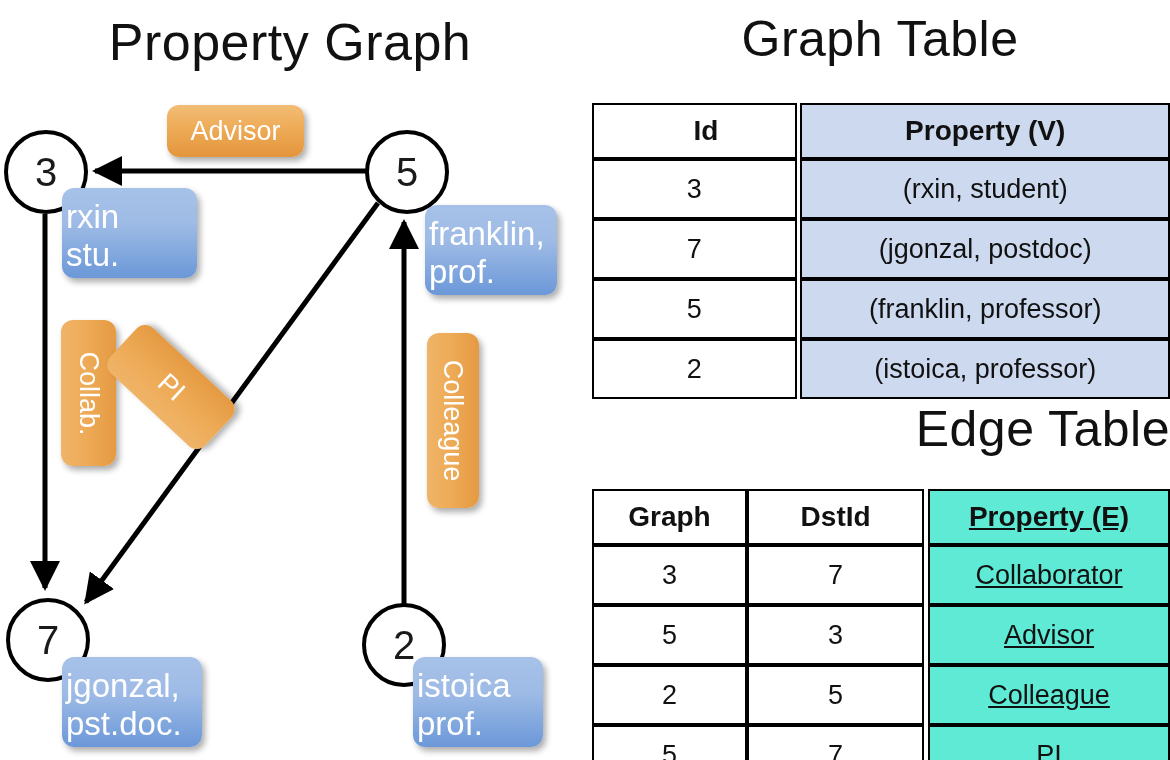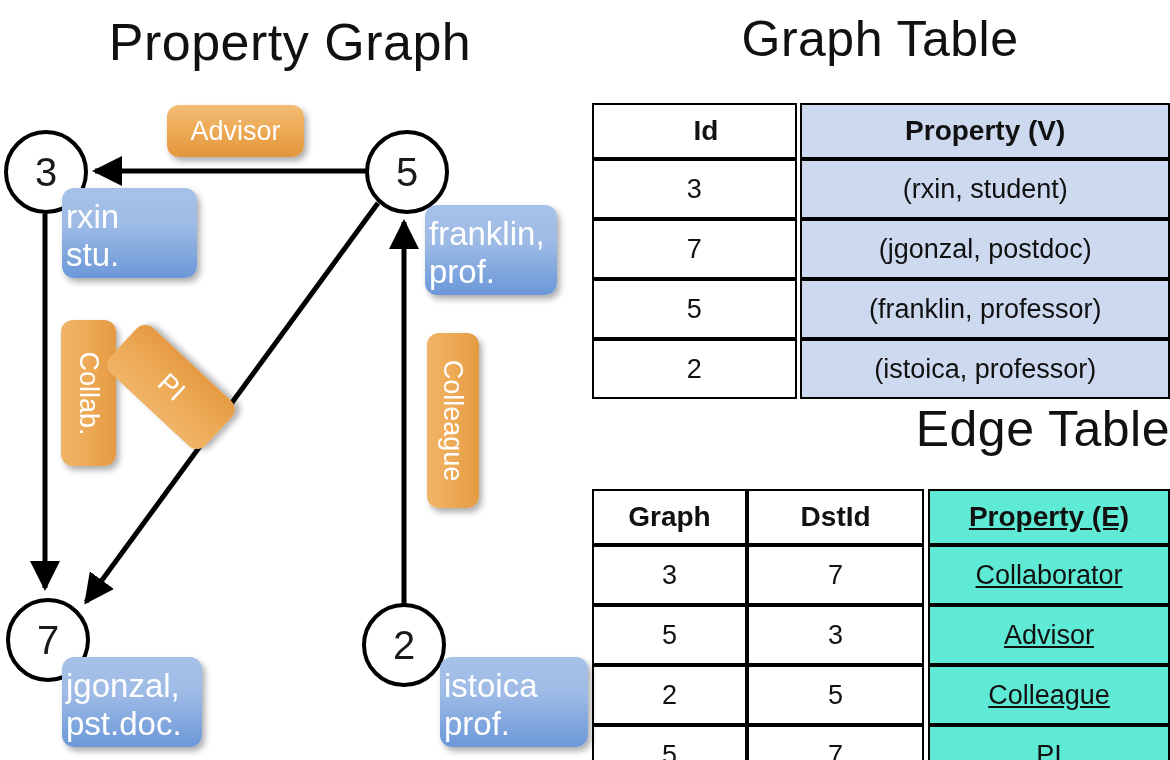--- a/index.html
+++ b/index.html
@@ -87,21 +87,21 @@
   <div class="vbox" style="left:425px;top:188px;width:132px;height:90px;margin-top:17px;">
     <div>franklin,</div>
     <div>prof.</div>
   </div>
 
   <div class="vbox" style="left:62px;top:657px;width:140px;height:90px;">
     <div>jgonzal,</div>
     <div>pst.doc.</div>
   </div>
 
-  <div class="vbox" style="left:440px;top:657px;width:148px;height:90px;">
+  <div class="vbox" style="left:413px;top:657px;width:130px;height:90px;">
     <div>istoica</div>
     <div>prof.</div>
   </div>
 
   <div class="ebox horiz" style="left:167px;top:105px;width:137px;height:52px;">
     <span>Advisor</span>
   </div>
 
   <div class="ebox" style="left:61px;top:320px;width:55px;height:146px;">
     <span class="rot">Collab.</span>

